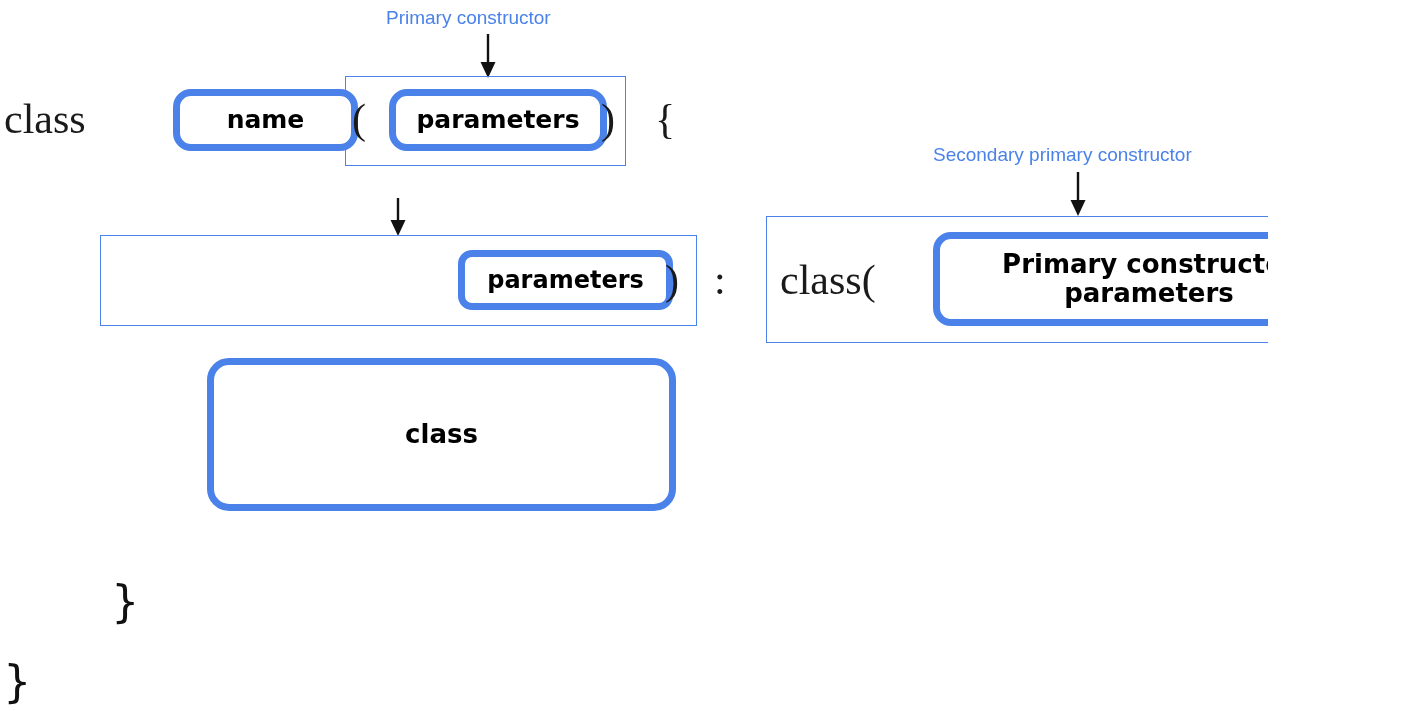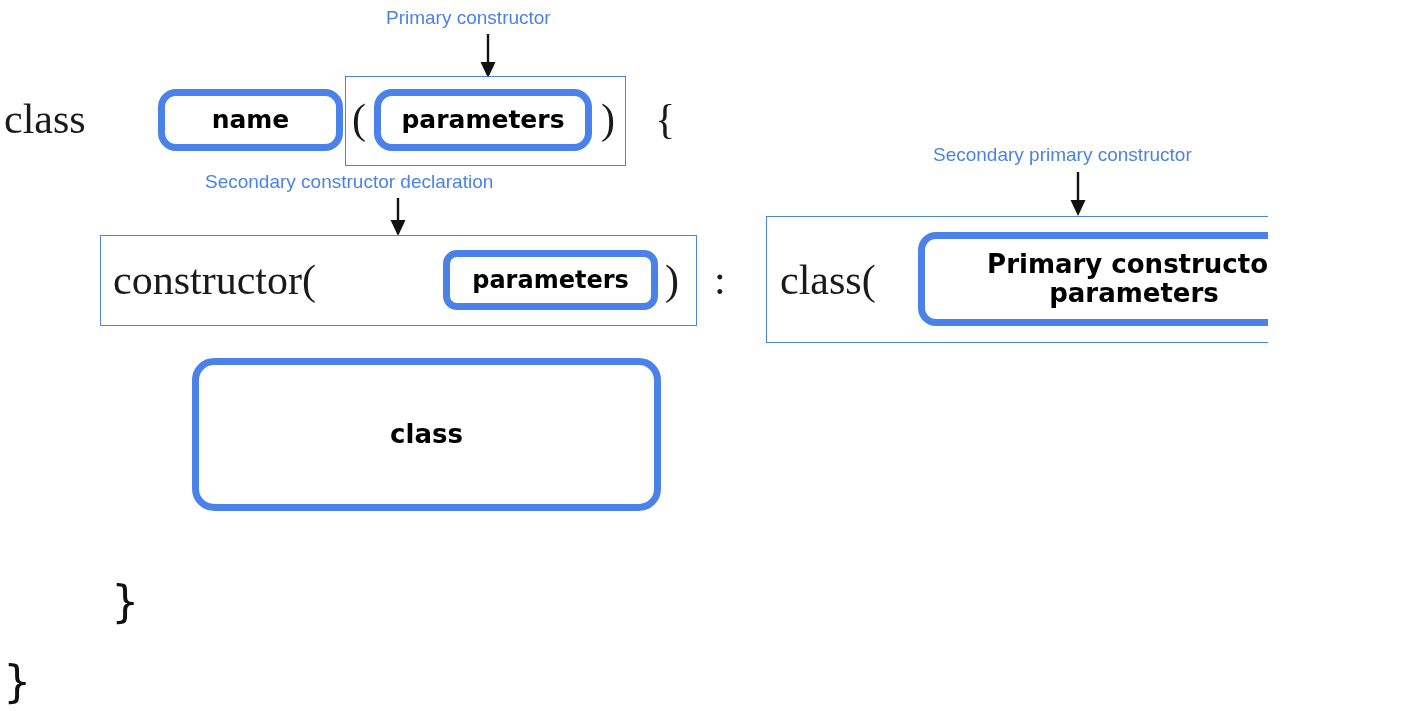--- a/index.html
+++ b/index.html
@@ -33,20 +33,21 @@
     border-radius: 18px;
     background: #ffffff;
     display: flex;
     align-items: center;
     justify-content: center;
     text-align: center;
     font-family: "DejaVu Sans", "Liberation Sans", sans-serif;
     font-weight: bold;
     color: #000000;
     line-height: 1.12;
+    margin-left: 15px;
   }
   .slot.thin-radius { border-radius: 14px; }
 
   
   .group-rect {
     position: absolute;
     box-sizing: border-box;
     border: 1.6px solid #4a82ea;
     background: transparent;
   }
@@ -98,30 +99,28 @@
   <div class="code" style="left:352px; top:98px; font-size:42px;">(</div>
 
   <div class="slot" style="left:374px; top:89px; width:218px; height:62px; font-size:25px;">
     <span>parameters</span>
   </div>
 
   <div class="code" style="left:601px; top:98px; font-size:42px;">)</div>
 
   <div class="code" style="left:655px; top:98px; font-size:42px;">{</div>
 
-  <div class="annot" style="left:205px; top:172px;">Secondary constructor declaration</div>
 
   <svg class="arrow" style="left:382px; top:198px;" width="32" height="40" viewBox="0 0 32 40">
     <line x1="16" y1="0" x2="16" y2="26" stroke="#111111" stroke-width="2.4"></line>
     <polygon points="16,38 8.5,22 23.5,22" fill="#111111"></polygon>
   </svg>
 
   <div class="group-rect" style="left:100px; top:235px; width:597px; height:91px;"></div>
 
-  <div class="code" style="left:113px; top:259px; font-size:42px;">constructor(</div>
 
   <div class="slot thin-radius" style="left:443px; top:250px; width:215px; height:60px; font-size:24px;">
     <span>parameters</span>
   </div>
 
   <div class="code" style="left:665px; top:259px; font-size:42px;">)</div>
 
   <div class="annot" style="left:933px; top:145px;">Secondary primary constructor</div>
 
   <svg class="arrow" style="left:1062px; top:172px;" width="32" height="46" viewBox="0 0 32 46">

